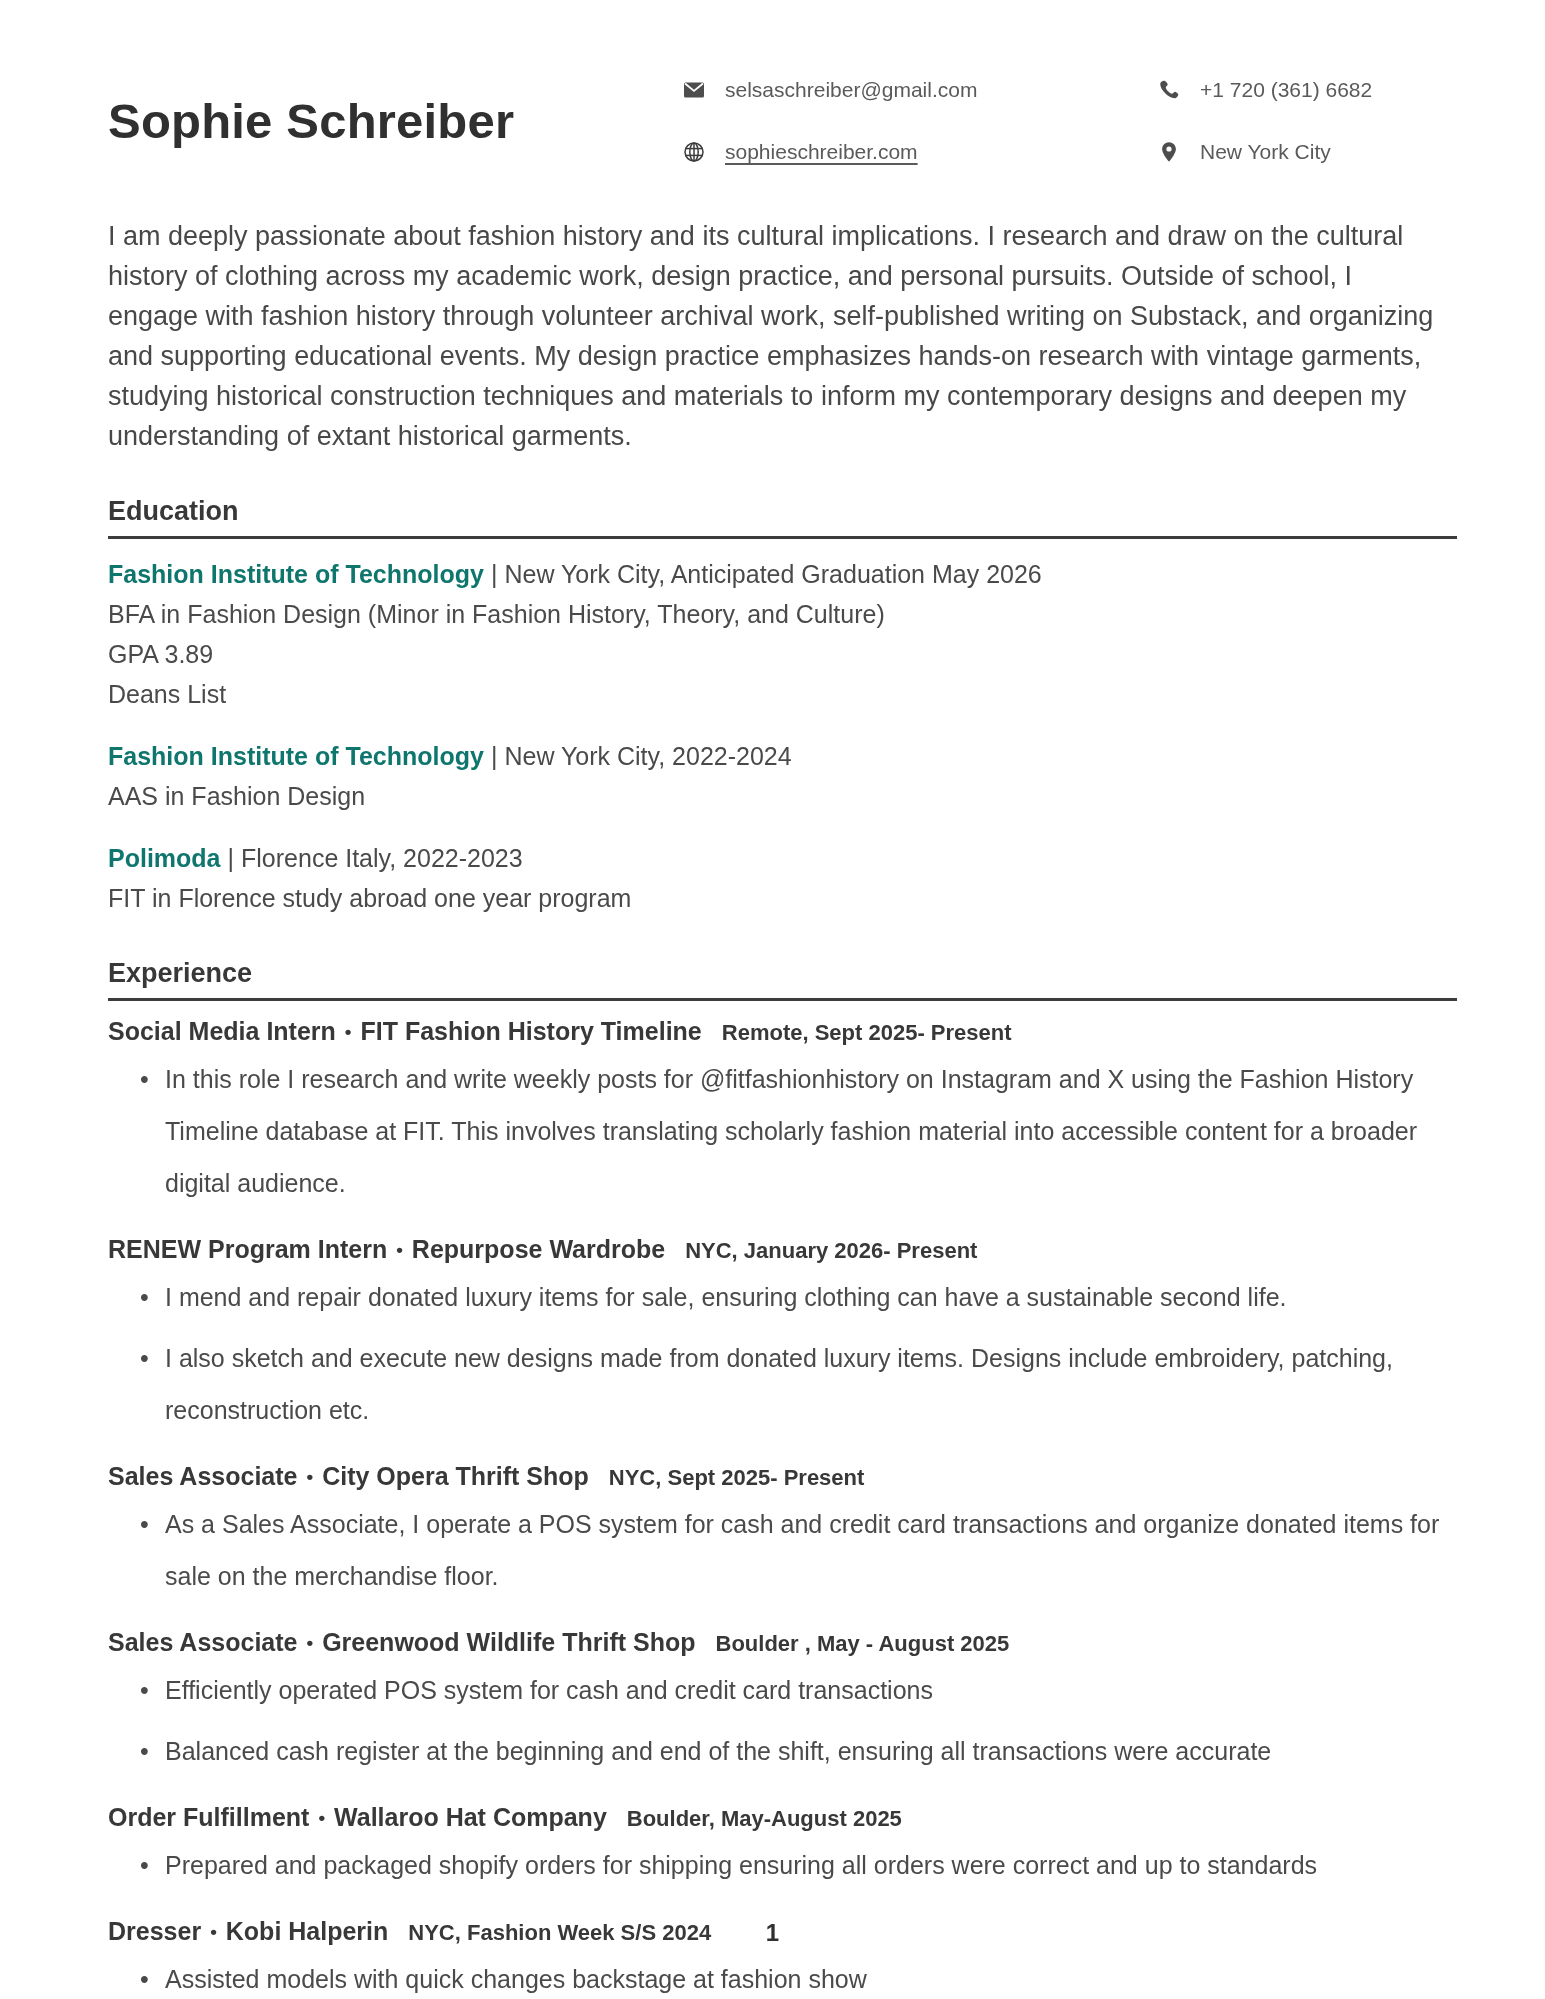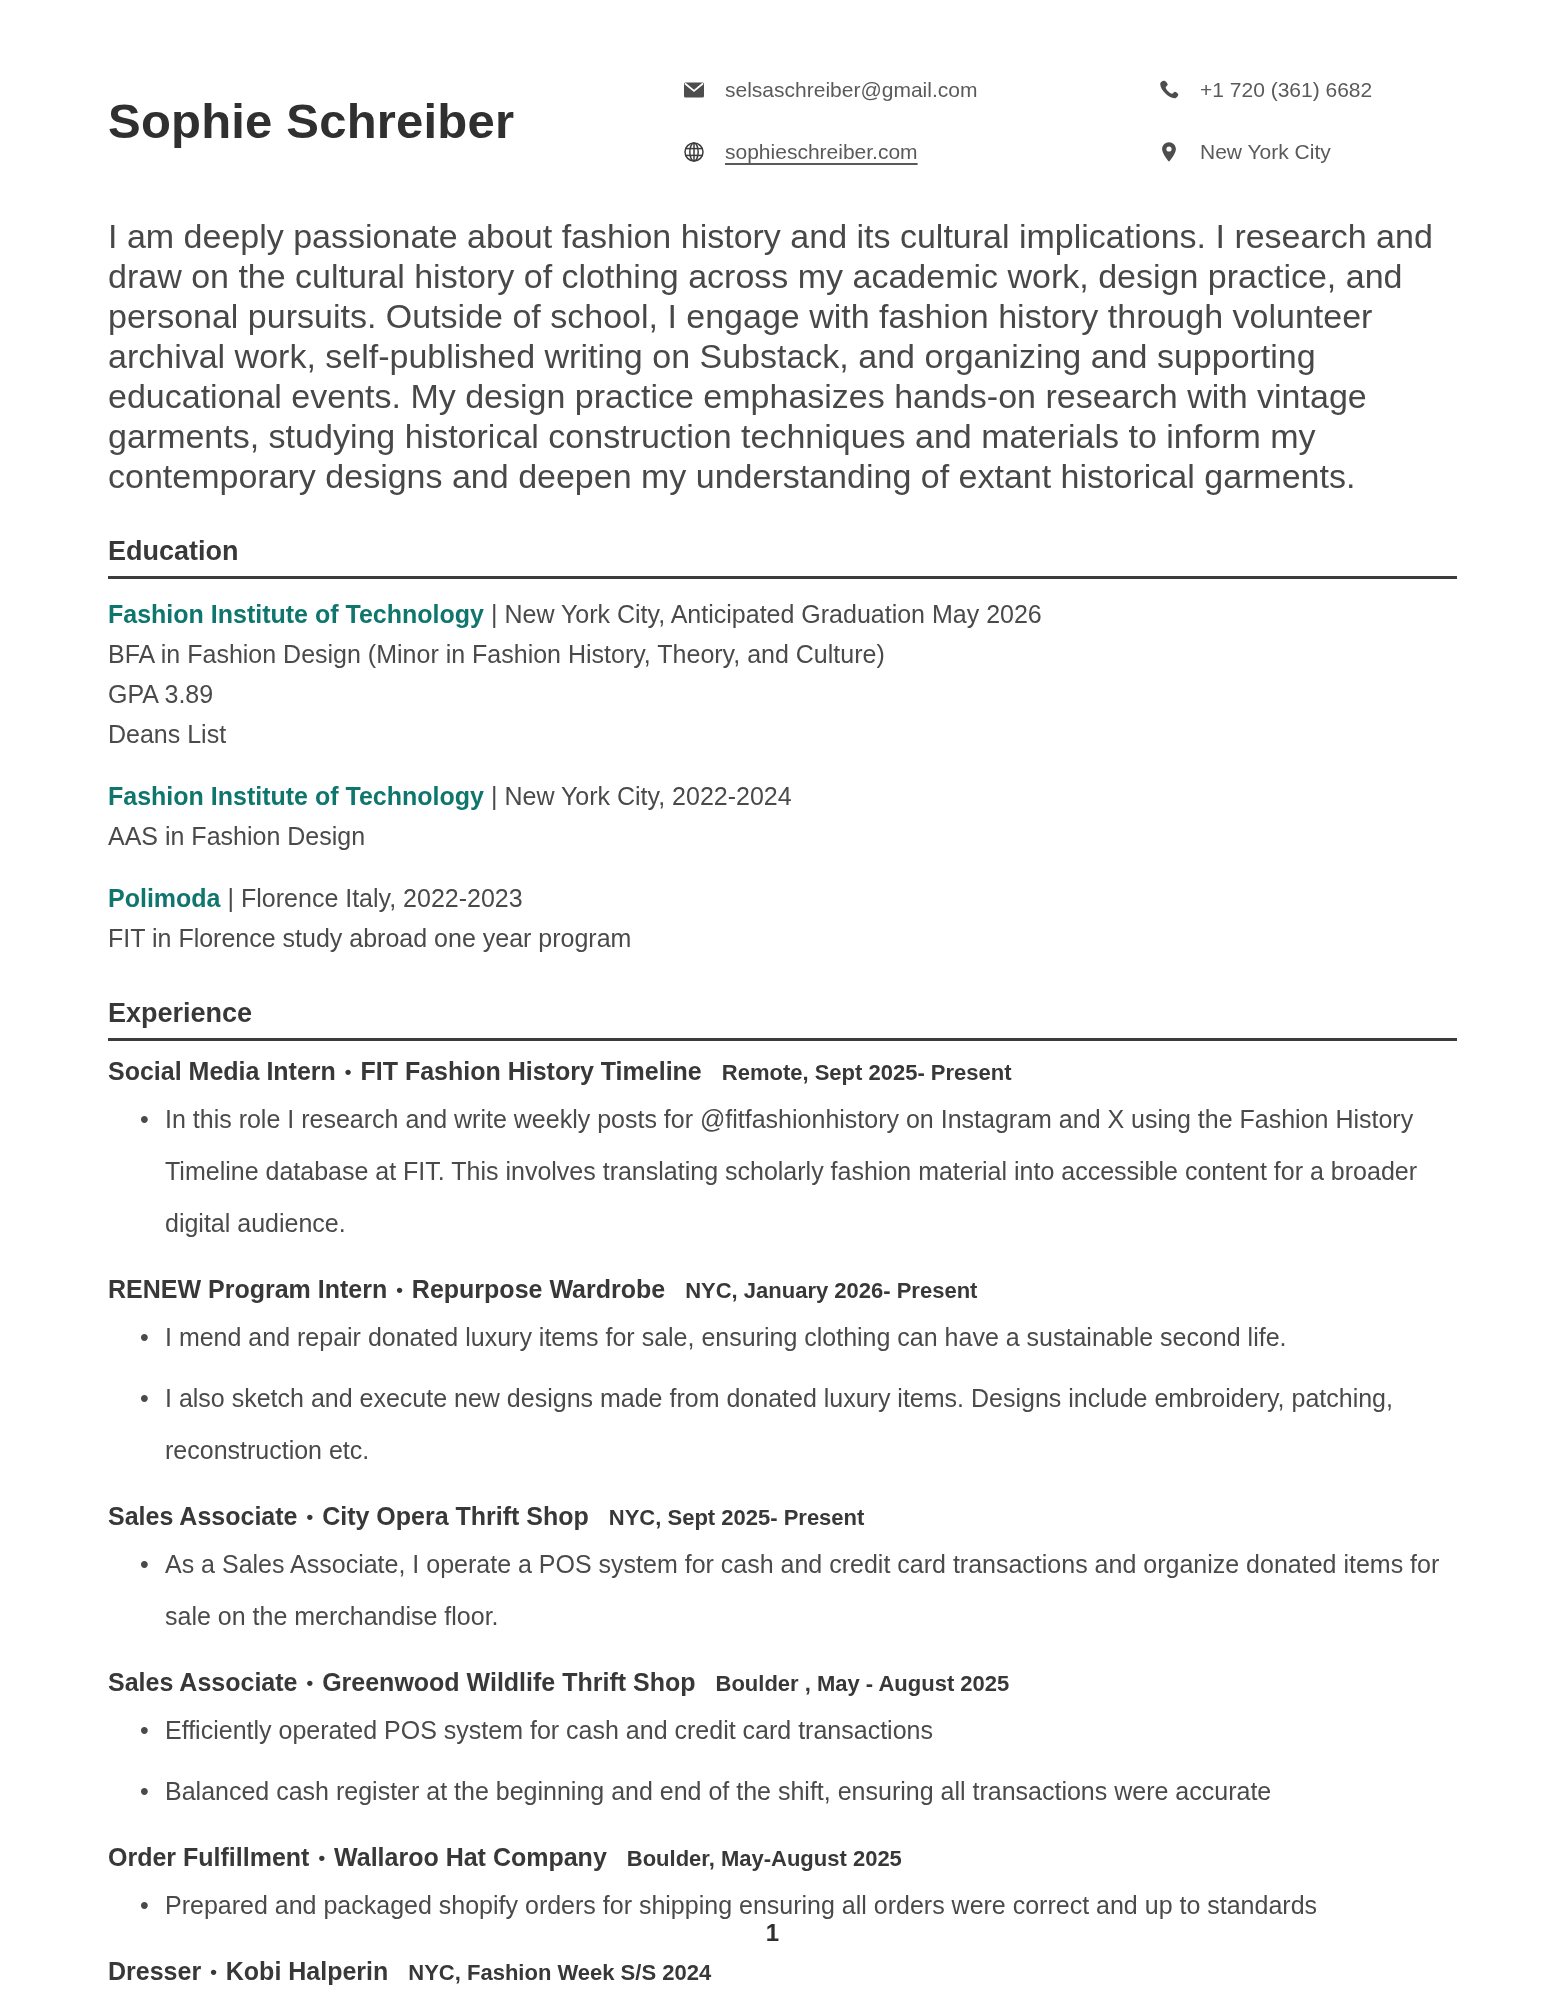--- a/index.html
+++ b/index.html
@@ -45,21 +45,21 @@
   .site-link {
     color: #5a5a5a;
     text-decoration: underline;
     text-underline-offset: 4px;
     cursor: pointer;
   }
 
   
   .summary {
     margin-top: 52px;
-    font-size: 34px;
+    font-size: 27px;
     line-height: 40px;
     color: #484848;
     max-width: 1340px;
   }
 
   
   .sec-heading {
     margin-top: 40px;
     font-size: 27px;
     font-weight: 700;

